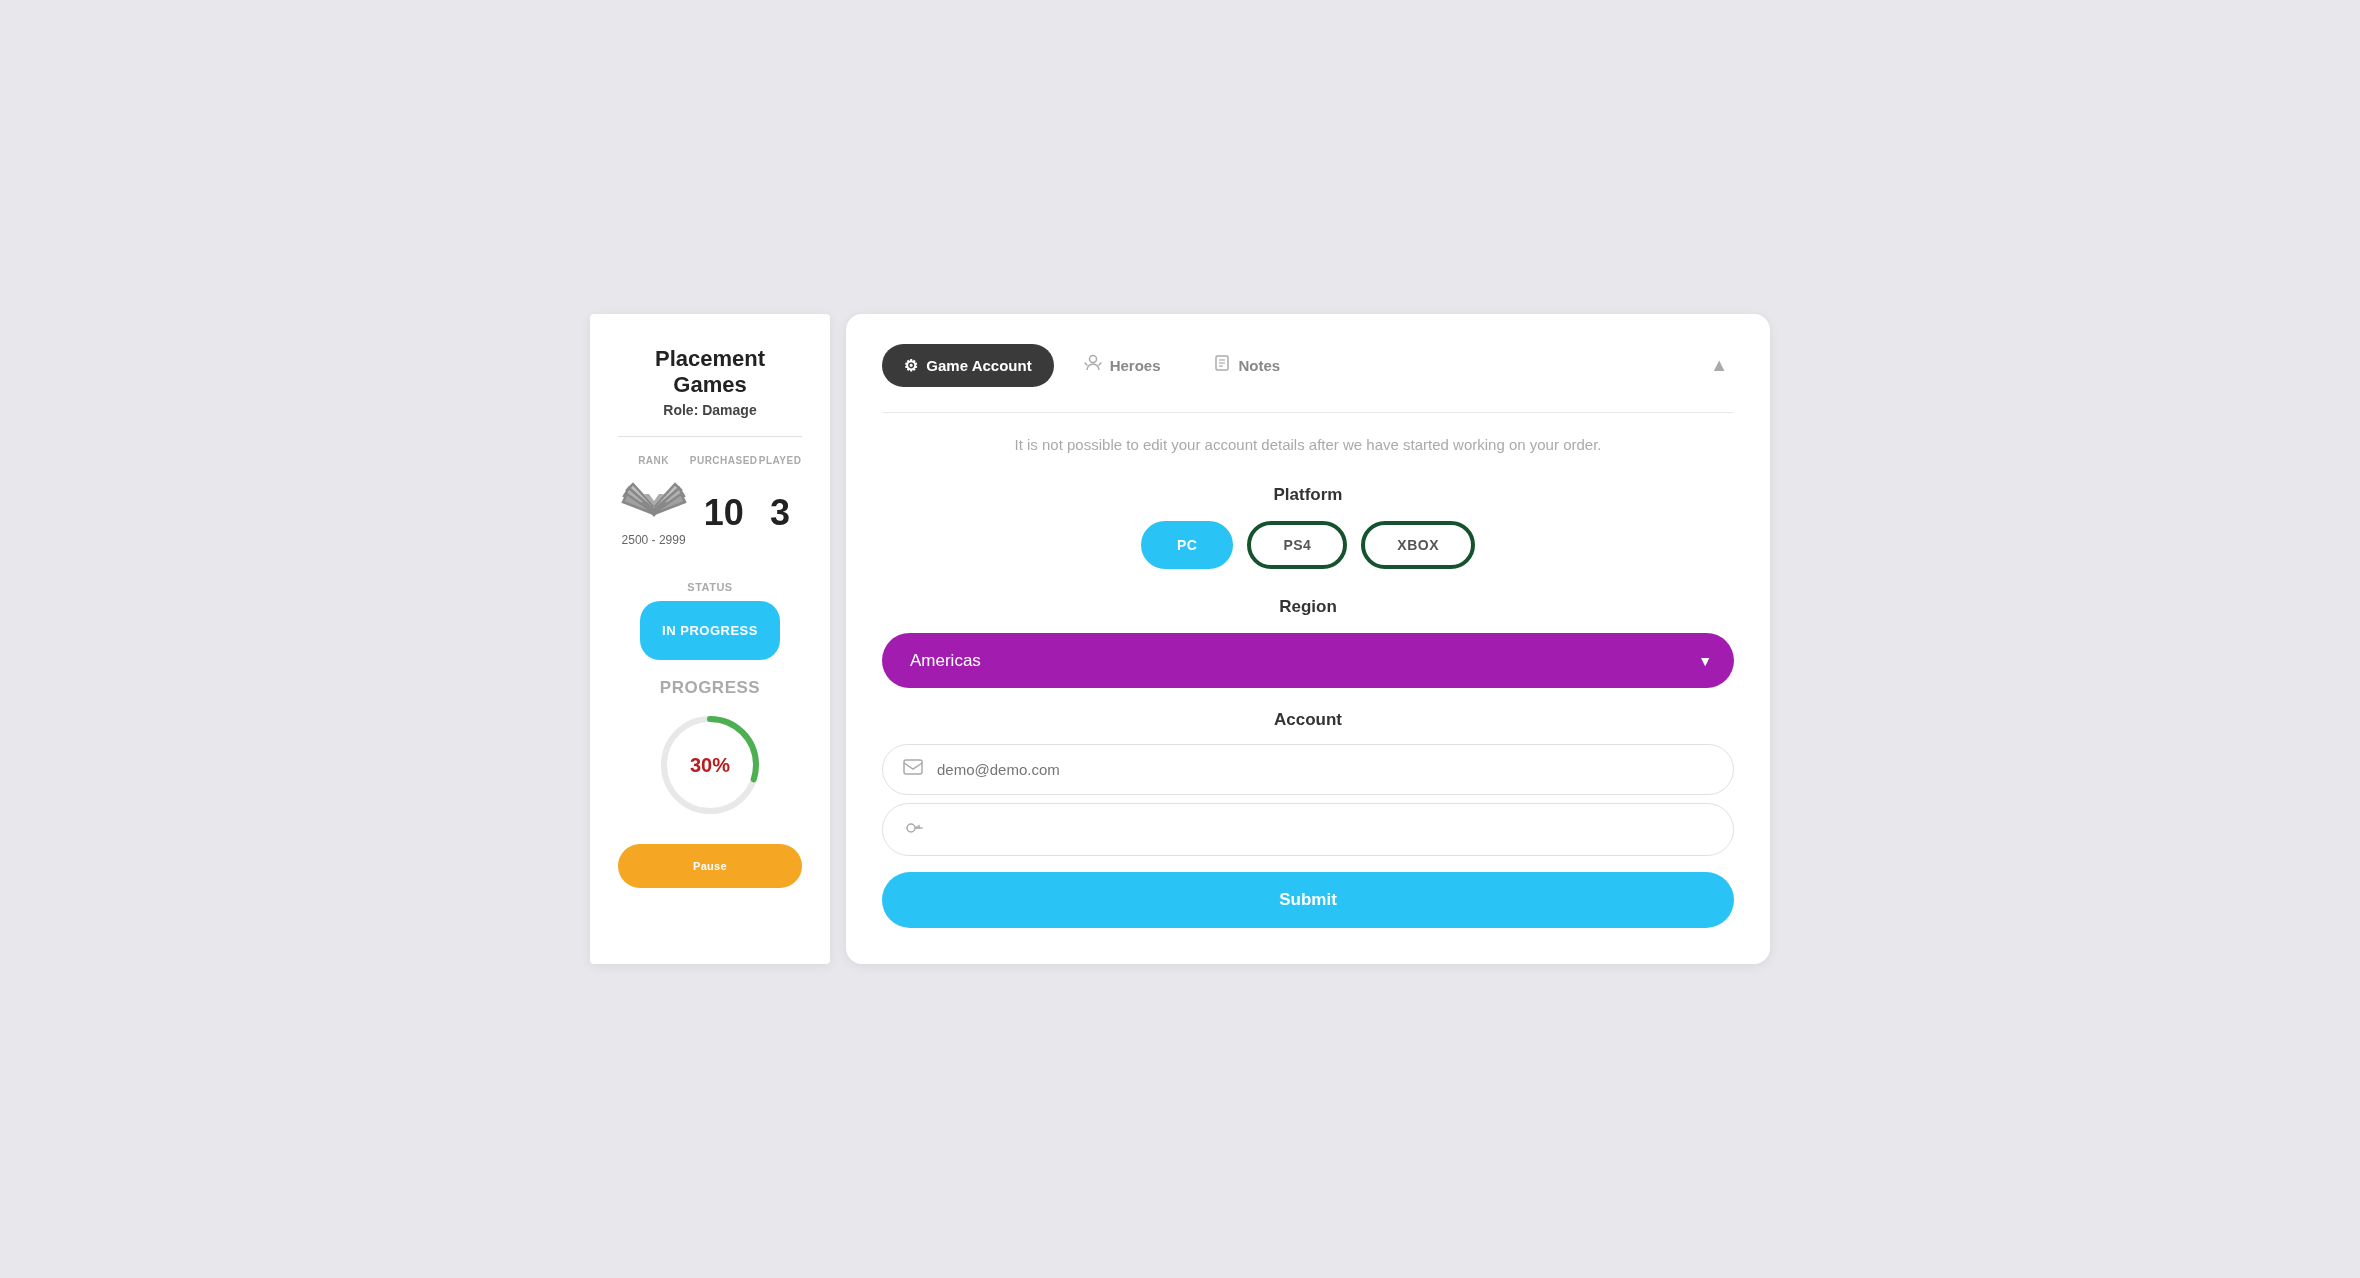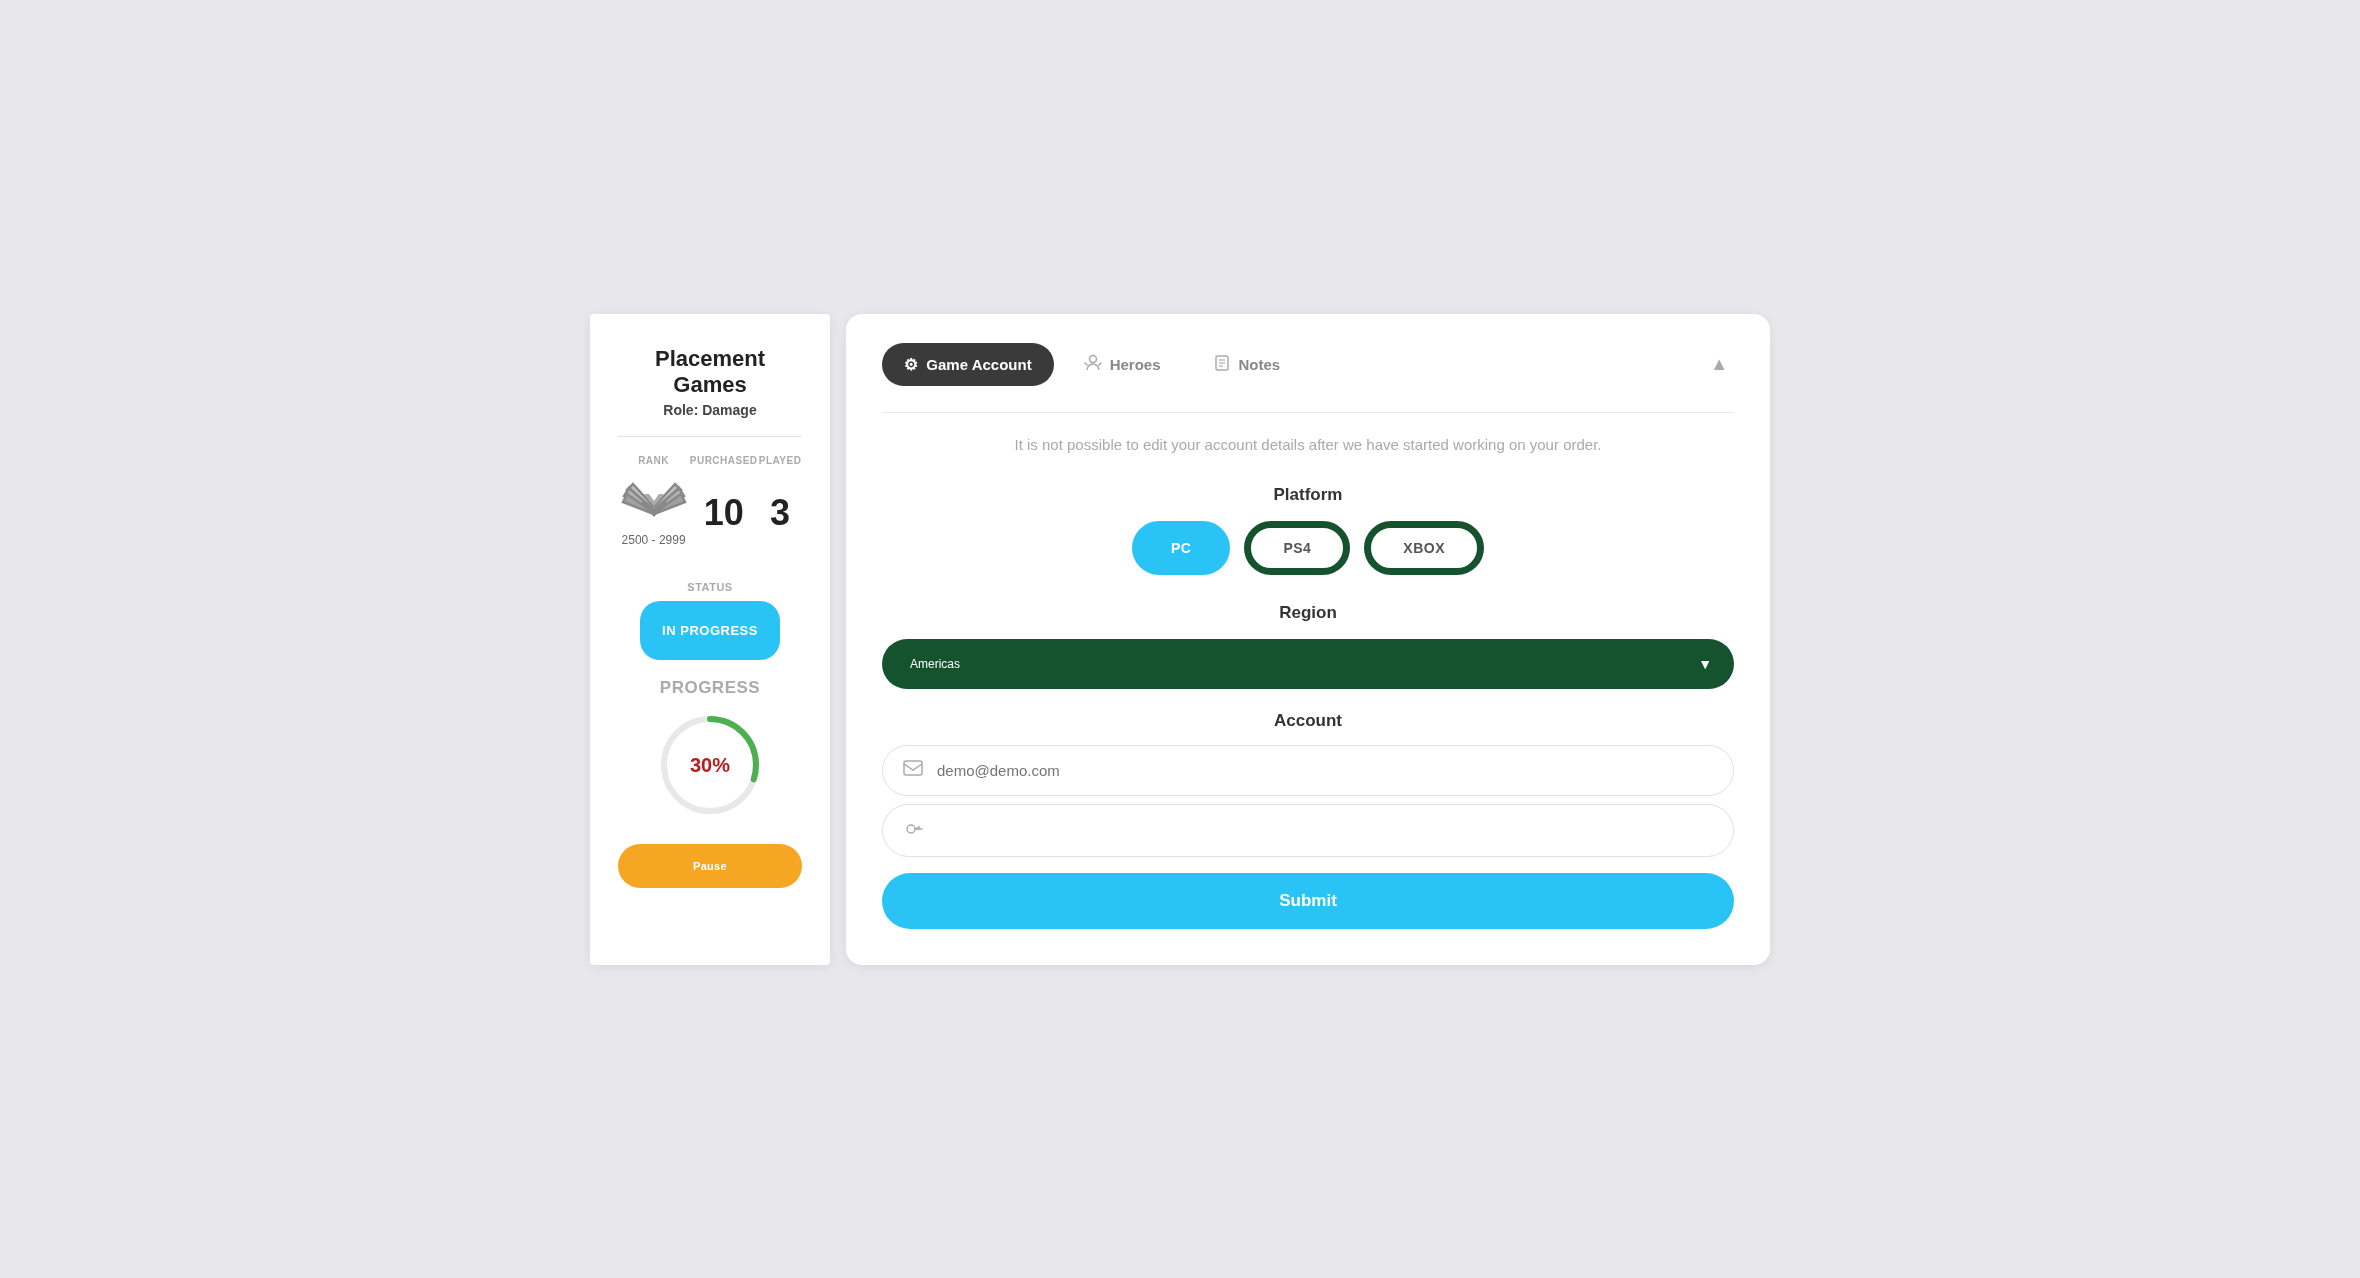--- a/index.html
+++ b/index.html
@@ -215,45 +215,45 @@
     }
     .platform-row {
       display: flex;
       justify-content: center;
       gap: 14px;
       margin-bottom: 28px;
     }
     .platform-btn {
       padding: 12px 32px;
       border-radius: 30px;
-      border: 7px solid #14532d;
+      border: 4px solid #14532d;
       background: #fff;
       font-size: 14px;
       font-weight: 700;
       color: #555;
       cursor: pointer;
       letter-spacing: 0.5px;
     }
     .platform-btn.selected {
       background: #29c3f5;
       border-color: #29c3f5;
       color: #fff;
     }
     .region-select-wrap {
       position: relative;
       margin-bottom: 22px;
     }
     .region-select {
       width: 100%;
-      background: #14532d;
+      background: #a21caf;
       color: #fff;
       border: none;
       border-radius: 30px;
       padding: 18px 28px;
-      font-size: 12px;
+      font-size: 17px;
       font-weight: 500;
       appearance: none;
       cursor: pointer;
     }
     .region-arrow {
       position: absolute;
       right: 22px;
       top: 50%;
       transform: translateY(-50%);
       color: #fff;

